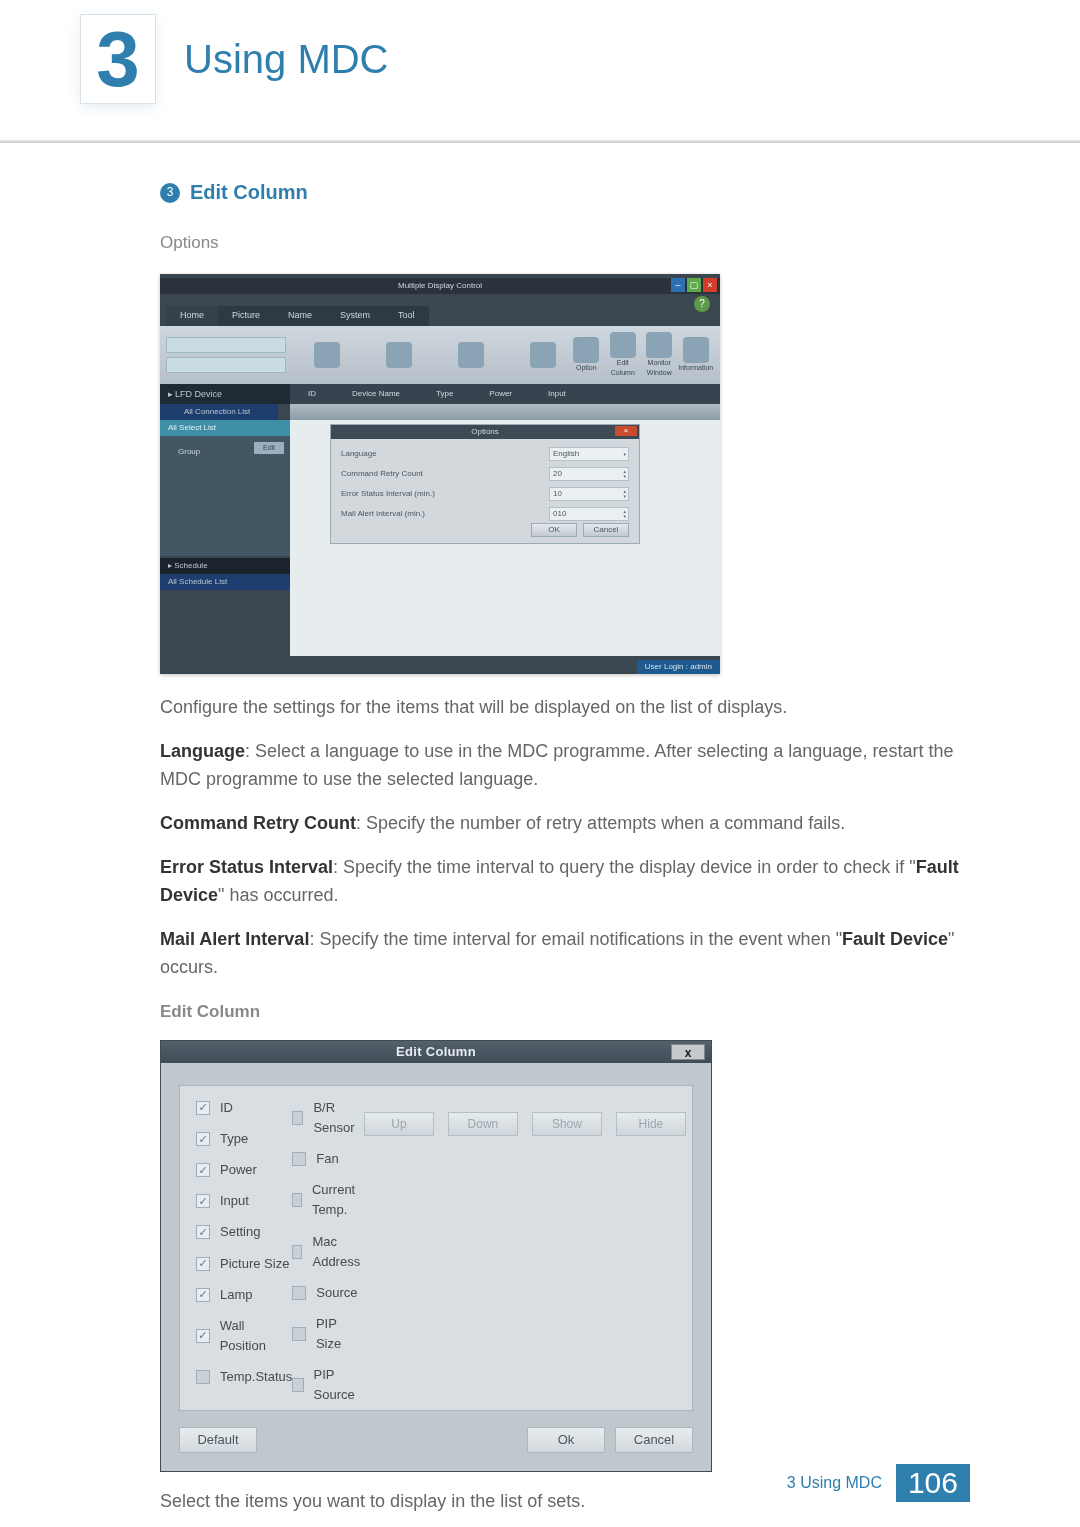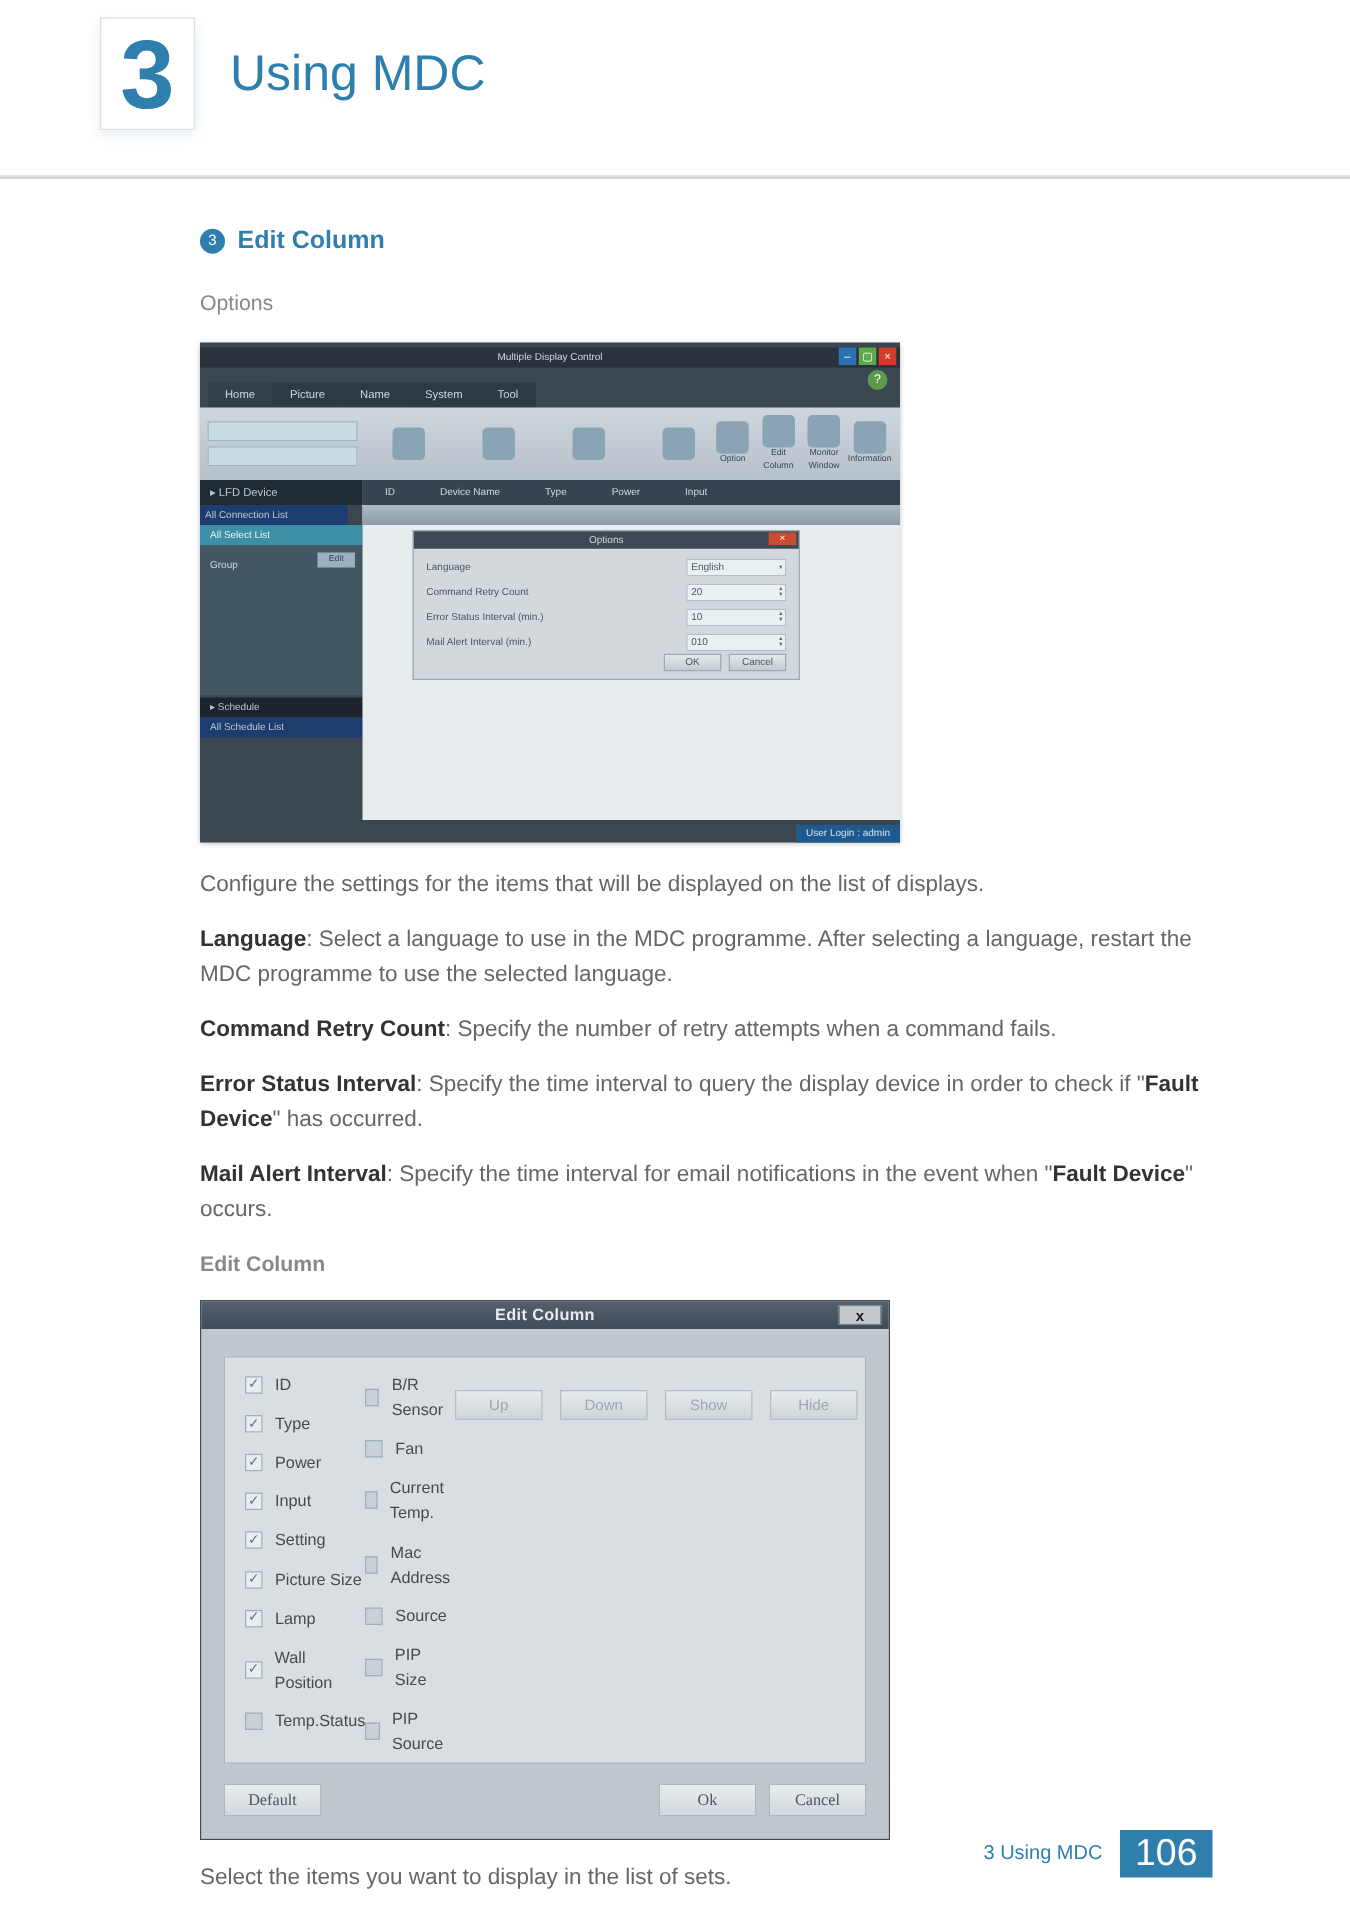--- a/index.html
+++ b/index.html
@@ -81,23 +81,23 @@
   .sc1-toolbar .sel{background:#c9dbe3;border:1px solid #9fb6c6;width:120px;height:16px;margin:2px 0;}
   .sc1-toolbar .left{display:flex;flex-direction:column;}
   .sc1-toolbar .icons{display:flex;gap:22px;margin-left:16px;align-items:center;}
   .tbicon{width:26px;height:26px;background:#8aa3b5;border-radius:4px;}
   .tbicon-lbl{font-size:7px;color:#3a4650;text-align:center;}
   .tbstack{display:flex;flex-direction:column;align-items:center;width:50px;}
   .sc1-listhdr{
     position:absolute;top:110px;left:0;width:130px;height:20px;background:#1e2a34;
     color:#bcc7d0;font-size:9px;padding-left:8px;line-height:20px;
   }
-  .sc1-acl{position:absolute;top:130px;left:0;width:118px;height:16px;background:#1c3d6e;color:#bcc7d0;font-size:8px;padding-left:4px;line-height:16px;}
+  .sc1-acl{position:absolute;top:130px;left:0;width:118px;height:16px;background:#1c3d6e;color:#bcc7d0;font-size:8px;padding-left:24px;line-height:16px;}
   .sc1-adl{position:absolute;top:146px;left:0;width:130px;height:16px;background:#3d8fa5;color:#e8f1f5;font-size:8px;padding-left:8px;line-height:16px;}
-  .sc1-group{position:absolute;top:162px;left:0;width:130px;height:120px;background:#425663;color:#cfd8e0;font-size:8px;padding:10px 8px;}
+  .sc1-group{position:absolute;top:162px;left:0;width:130px;height:120px;background:#425663;color:#cfd8e0;font-size:8px;padding:10px 18px;}
   .sc1-group .editbtn{position:absolute;top:6px;right:6px;width:30px;height:12px;background:#9bb0be;font-size:7px;text-align:center;line-height:12px;color:#3a4650;}
   .sc1-sched{position:absolute;top:284px;left:0;width:130px;height:16px;background:#1b242d;color:#bcc7d0;font-size:8px;padding-left:8px;line-height:16px;}
   .sc1-asl{position:absolute;top:300px;left:0;width:130px;height:16px;background:#1c3d6e;color:#bcc7d0;font-size:8px;padding-left:8px;line-height:16px;}
   .sc1-table{position:absolute;top:110px;left:130px;right:0;bottom:18px;background:linear-gradient(#6f8290 0 20px, #e7ecef 20px);}
   .sc1-thead{display:flex;height:20px;background:#374450;color:#cfd8e0;font-size:8px;align-items:center;}
   .sc1-thead span{padding:0 18px;}
   .sc1-tabbar{position:absolute;left:130px;top:130px;right:0;height:16px;background:linear-gradient(#b0bcc4,#8b9ba7);display:flex;}
   .sc1-tabbar .t{flex:1;font-size:8px;text-align:center;line-height:16px;color:#3a4650;}
   .sc1-options{
     position:absolute; top:150px; left:170px;
@@ -125,21 +125,21 @@
   }
   .sc2-title{position:absolute;top:0;left:0;right:0;height:22px;color:#e6ebef;font-size:13px;text-align:center;line-height:22px;font-weight:600;letter-spacing:.3px;}
   .sc2-close{position:absolute;top:3px;right:6px;width:34px;height:16px;background:#c5c9cc;color:#1a1a1a;font-size:12px;font-weight:bold;text-align:center;line-height:16px;border:1px solid #7e8a93;}
   .sc2-body{position:absolute;top:44px;left:18px;right:18px;bottom:60px;background:#d9dee2;border:1px solid #aab7be;padding:12px 16px;display:flex;}
   .sc2-col{width:190px;}
   .sc2-item{display:flex;align-items:center;margin-bottom:11px;font-size:13px;color:#4a4a4a;}
   .sc2-cb{width:14px;height:14px;border:1px solid #9fafba;background:#e9edef;margin-right:10px;display:flex;align-items:center;justify-content:center;font-size:11px;color:#5a768a;}
   .sc2-sidebtns{display:flex;flex-direction:row;gap:14px;margin-left:auto;padding-top:14px;}
   .sc2-sbtn{width:70px;height:24px;background:linear-gradient(#e6ebed,#cfd5d9);border:1px solid #b3bfc6;color:#9ca8b0;font-size:12px;text-align:center;line-height:22px;}
   .sc2-footer{position:absolute;left:18px;right:18px;bottom:16px;height:30px;display:flex;align-items:center;}
-  .sc2-fbtn{width:78px;height:26px;background:linear-gradient(#e8ecee,#d2d8dc);border:1px solid #adb9c0;color:#4a5763;font-size:13px;text-align:center;line-height:24px;font-family:Liberation Serif, serif;}
+  .sc2-fbtn{width:78px;height:26px;background:linear-gradient(#e8ecee,#d2d8dc);border:1px solid #adb9c0;color:#4a5763;font-size:13px;text-align:center;line-height:24px;}
   .sc2-footer .spacer{flex:1;}
   .page-footer{
     position:absolute; bottom:30px; right:110px;
     display:flex; align-items:center;
   }
   .page-footer .label{color:#2f7fae;font-size:16px;margin-right:14px;}
   .page-footer .num{
     background:#2f7fae;color:#fff;font-size:30px;font-weight:400;
     padding:2px 12px;
   }

